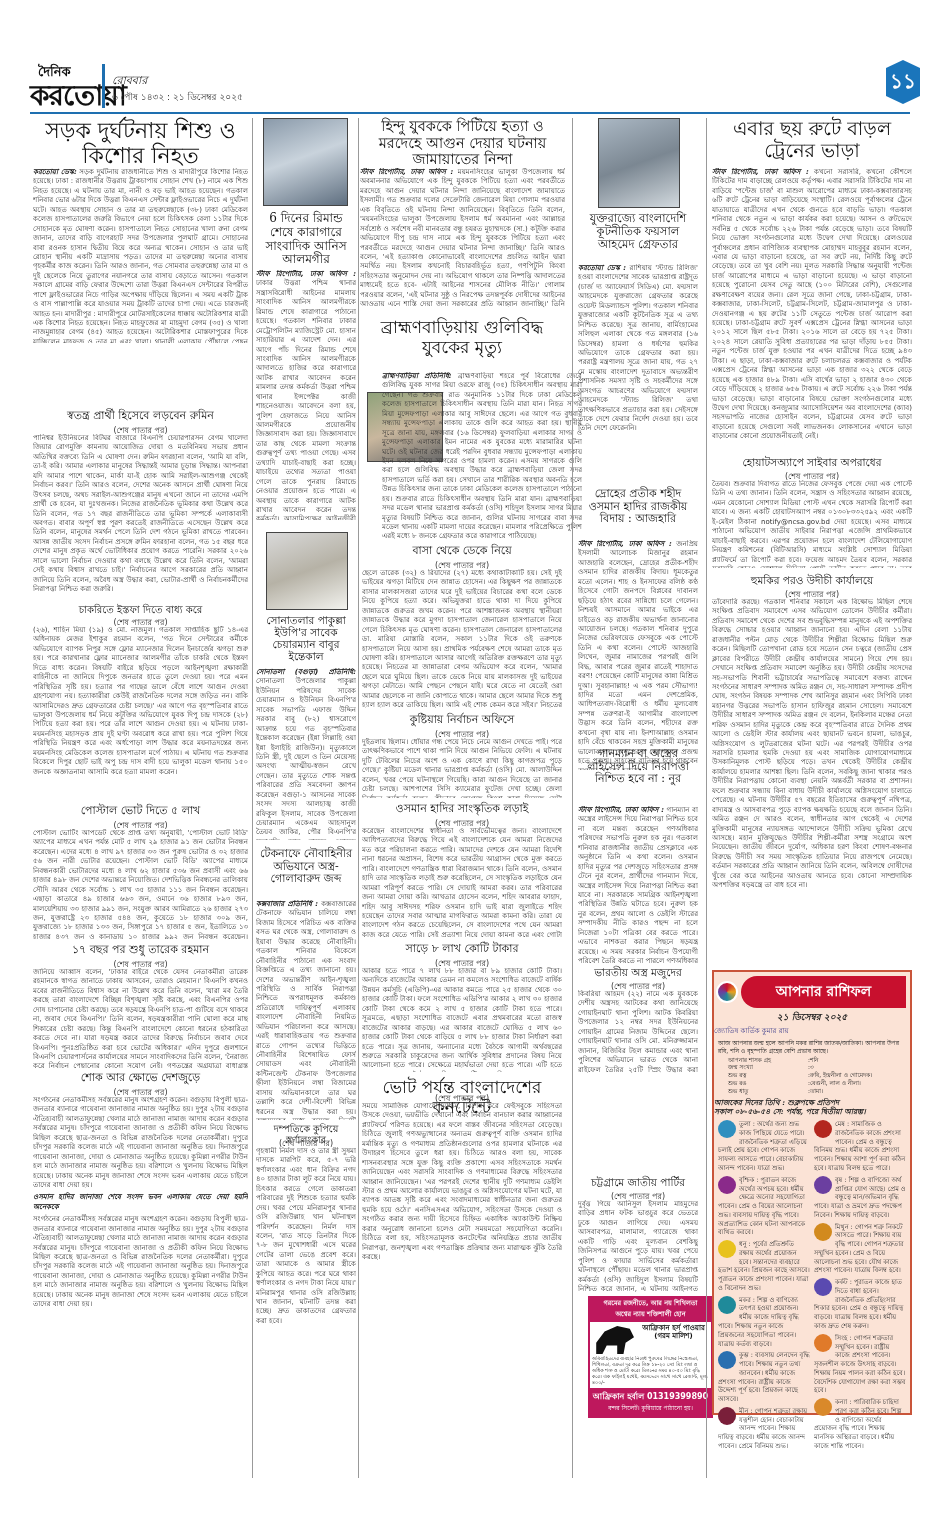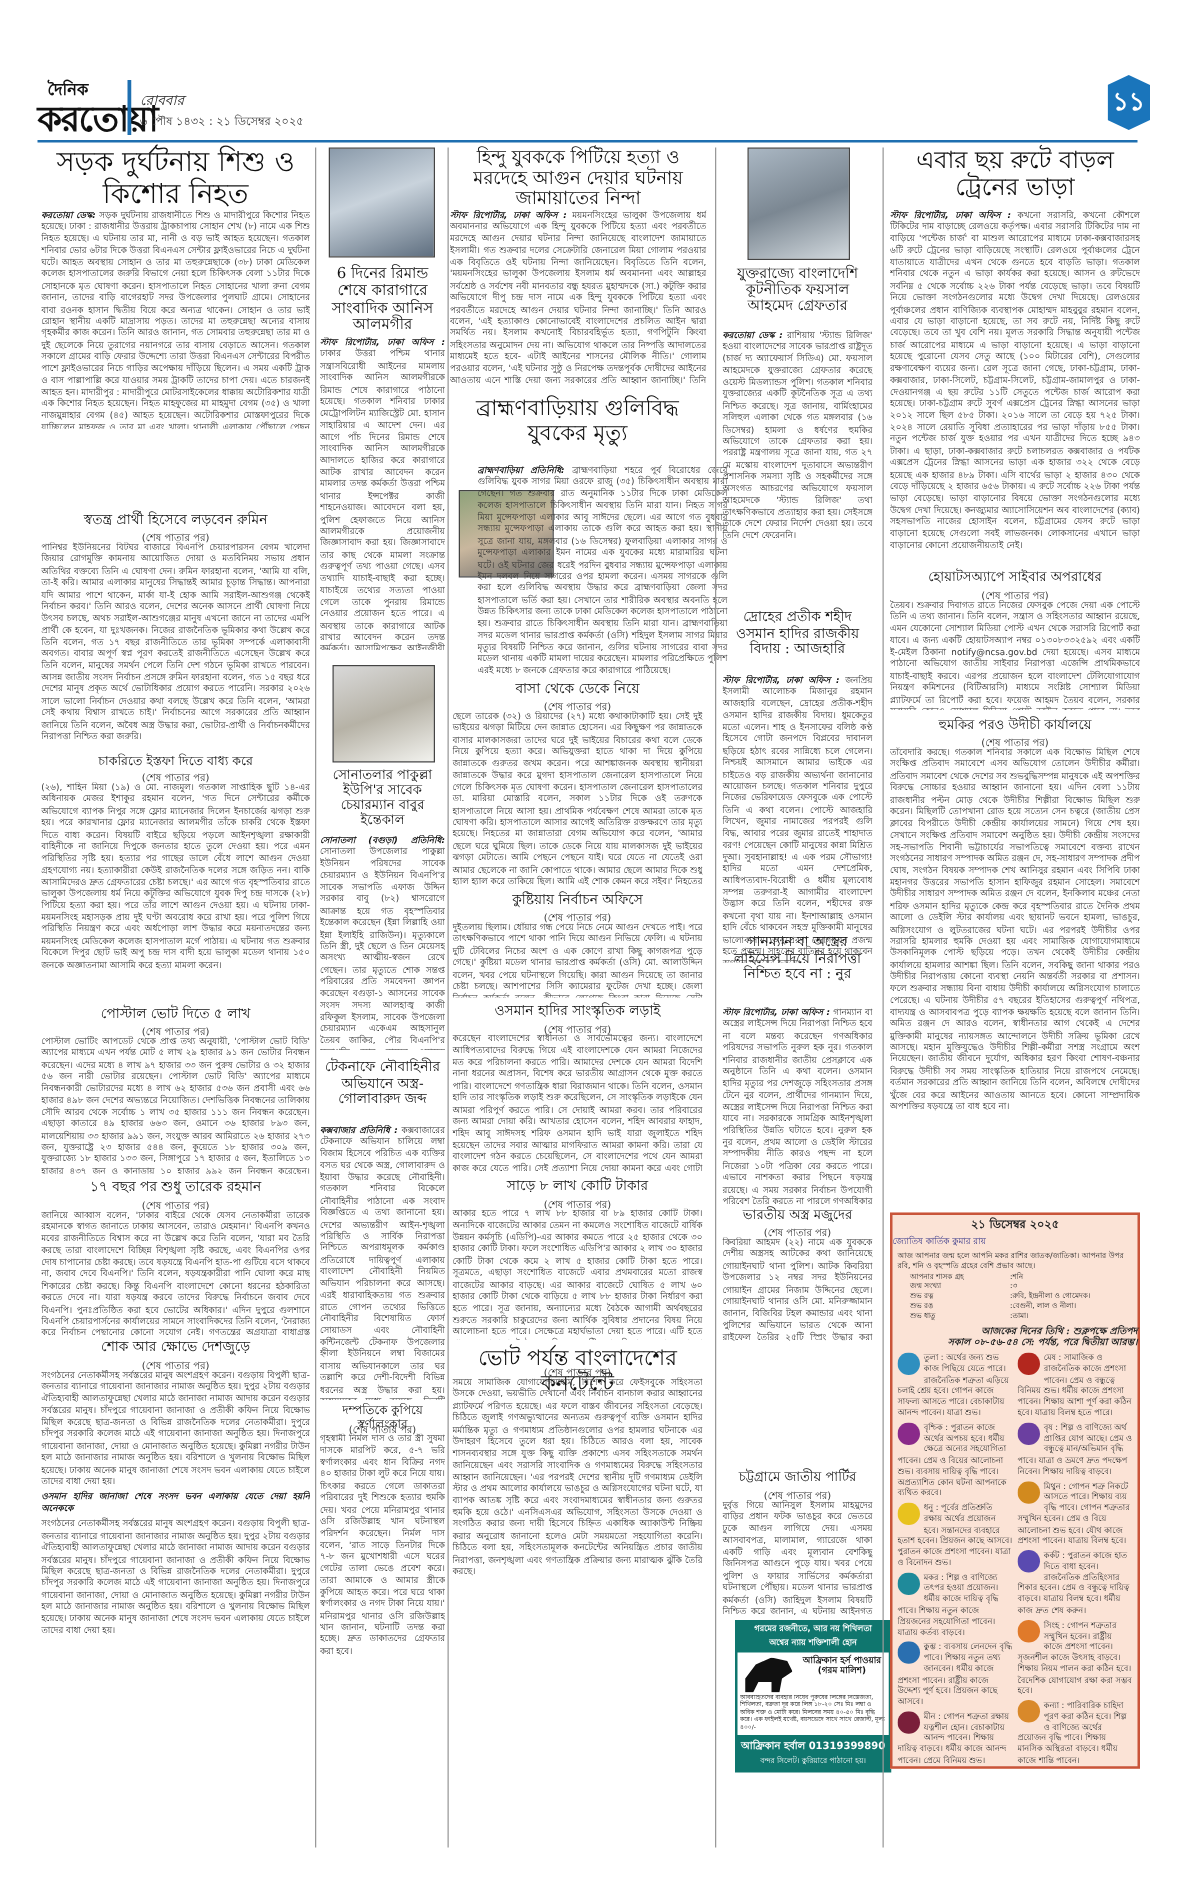--- a/index.html
+++ b/index.html
@@ -15,21 +15,21 @@
 .rule{left:30px;top:112px;width:880px;height:2px;background:#1e6fb0}
 .hl{font-family:"DejaVu Serif",serif;text-align:center;color:#111;line-height:1.15}
 .sub{font-size:8px;text-align:center;color:#333}
 .body{font-size:7px;line-height:1.35;color:#333;text-align:justify;overflow:hidden}
 .byline{font-weight:bold;font-style:italic;color:#111}
 .photo{background:linear-gradient(160deg,#8a9aaa,#c9d3dc 45%,#5f6f80);border:1px solid #444}
 .photo.p2{background:linear-gradient(160deg,#aab7c3,#7b8792 50%,#d2d9de)}
 .photo.p3{background:linear-gradient(160deg,#d9d9d9,#b6b2a6 50%,#f2f2ee)}
 .photo.p4{background:linear-gradient(160deg,#8fa27a,#c9b79e 50%,#6a6a6a)}
 .colline{background:#999;width:1px}
-.ad{background:#0f766e;color:#fff;text-align:center}
+.ad{background:#be185d;color:#fff;text-align:center}
 .rashi{background:#fbe3d6;border:2px solid #c9553a}
 .rashi-banner{background:#c8102e;color:#fff;font-family:"DejaVu Serif",serif;font-size:18px;font-weight:bold;border-radius:18px 0 0 18px;padding:4px 10px;text-align:center}
 .zicon{width:18px;height:18px;border-radius:50%;display:inline-block;vertical-align:top;margin-right:3px}
 .zrow{font-size:6.5px;line-height:1.35;margin-bottom:3px;overflow:hidden;color:#333}
 </style>
 </head>
 <body>
 
 <div class="abs masthead">
   <div class="logo-small">দৈনিক</div>
@@ -179,21 +179,25 @@
 
 <div class="abs hl" style="left:712px;top:456px;width:200px;font-size:10.5px">হোয়াটসঅ্যাপে সাইবার অপরাধের</div>
 <div class="abs sub" style="left:712px;top:470px;width:200px">(শেষ পাতার পর)</div>
 <div class="abs body" style="left:712px;top:480px;width:200px;height:88px">তৈয়ব। শুক্রবার দিবাগত রাতে নিজের ফেসবুক পেজে দেয়া এক পোস্টে তিনি এ তথ্য জানান। তিনি বলেন, সন্ত্রাস ও সহিংসতার আহ্বান রয়েছে, এমন যেকোনো সোশ্যাল মিডিয়া পোস্ট এখন থেকে সরাসরি রিপোর্ট করা যাবে। এ জন্য একটি হোয়াটসঅ্যাপ নম্বর ০১৩০৮৩৩২৫৯২ এবং একটি ই-মেইল ঠিকানা notify@ncsa.gov.bd দেয়া হয়েছে। এসব মাধ্যমে পাঠানো অভিযোগ জাতীয় সাইবার নিরাপত্তা এজেন্সি প্রাথমিকভাবে যাচাই-বাছাই করবে। এরপর প্রয়োজন হলে বাংলাদেশ টেলিযোগাযোগ নিয়ন্ত্রণ কমিশনের (বিটিআরসি) মাধ্যমে সংশ্লিষ্ট সোশ্যাল মিডিয়া প্ল্যাটফর্মে তা রিপোর্ট করা হবে। ফয়েজ আহমদ তৈয়ব বলেন, সরকার সরাসরি কোনও সোশ্যাল মিডিয়া পোস্ট ডাউন করতে পারে না। তবে যৌক্তিক কারণ দেখিয়ে সহিংসতার সঙ্গে সম্পর্কিত পোস্টগুলো প্ল্যাটফর্মগুলোর কাছে রিপোর্ট করতে পারে।</div>
 
 <div class="abs hl" style="left:712px;top:574px;width:200px;font-size:10.5px">হুমকির পরও উদীচী কার্যালয়ে</div>
 <div class="abs sub" style="left:712px;top:588px;width:200px">(শেষ পাতার পর)</div>
 <div class="abs body" style="left:712px;top:598px;width:200px;height:362px">তাঁবেদারি করছে। গতকাল শনিবার সকালে এক বিক্ষোভ মিছিল শেষে সংক্ষিপ্ত প্রতিবাদ সমাবেশে এসব অভিযোগ তোলেন উদীচীর কর্মীরা। প্রতিবাদ সমাবেশ থেকে দেশের সব শুভবুদ্ধিসম্পন্ন মানুষকে এই অপশক্তির বিরুদ্ধে সোচ্চার হওয়ার আহ্বান জানানো হয়। এদিন বেলা ১১টায় রাজধানীর পল্টন মোড় থেকে উদীচীর শিল্পীরা বিক্ষোভ মিছিল শুরু করেন। মিছিলটি তোপখানা রোড হয়ে সত্যেন সেন চত্বরে (জাতীয় প্রেস ক্লাবের বিপরীতে উদীচী কেন্দ্রীয় কার্যালয়ের সামনে) গিয়ে শেষ হয়। সেখানে সংক্ষিপ্ত প্রতিবাদ সমাবেশ অনুষ্ঠিত হয়। উদীচী কেন্দ্রীয় সংসদের সহ-সভাপতি শিবানী ভট্টাচার্যের সভাপতিত্বে সমাবেশে বক্তব্য রাখেন সংগঠনের সাধারণ সম্পাদক অমিত রঞ্জন দে, সহ-সাধারণ সম্পাদক প্রদীপ ঘোষ, সংগঠন বিষয়ক সম্পাদক শেখ আনিসুর রহমান এবং সিপিবি ঢাকা মহানগর উত্তরের সভাপতি হাসান হাফিজুর রহমান সোহেল। সমাবেশে উদীচীর সাধারণ সম্পাদক অমিত রঞ্জন দে বলেন, ইনকিলাব মঞ্চের নেতা শরিফ ওসমান হাদির মৃত্যুকে কেন্দ্র করে বৃহস্পতিবার রাতে দৈনিক প্রথম আলো ও ডেইলি স্টার কার্যালয় এবং ছায়ানট ভবনে হামলা, ভাঙচুর, অগ্নিসংযোগ ও লুটতরাজের ঘটনা ঘটে। এর পরপরই উদীচীর ওপর সরাসরি হামলার হুমকি দেওয়া হয় এবং সামাজিক যোগাযোগমাধ্যমে উসকানিমূলক পোস্ট ছড়িয়ে পড়ে। তখন থেকেই উদীচীর কেন্দ্রীয় কার্যালয়ে হামলার আশঙ্কা ছিল। তিনি বলেন, সবকিছু জানা থাকার পরও উদীচীর নিরাপত্তায় কোনো ব্যবস্থা নেয়নি অন্তর্বর্তী সরকার বা প্রশাসন। ফলে শুক্রবার সন্ধ্যায় বিনা বাধায় উদীচী কার্যালয়ে অগ্নিসংযোগ চালাতে পেরেছে। এ ঘটনায় উদীচীর ৫৭ বছরের ইতিহাসের গুরুত্বপূর্ণ নথিপত্র, বাদ্যযন্ত্র ও আসবাবপত্র পুড়ে ব্যাপক ক্ষয়ক্ষতি হয়েছে বলে জানান তিনি। অমিত রঞ্জন দে আরও বলেন, স্বাধীনতার আগ থেকেই এ দেশের মুক্তিকামী মানুষের ন্যায়সঙ্গত আন্দোলনে উদীচী সক্রিয় ভূমিকা রেখে আসছে। মহান মুক্তিযুদ্ধেও উদীচীর শিল্পী-কর্মীরা সশস্ত্র সংগ্রামে অংশ নিয়েছেন। জাতীয় জীবনে দুর্যোগ, অধিকার হরণ কিংবা শোষণ-বঞ্চনার বিরুদ্ধে উদীচী সব সময় সাংস্কৃতিক হাতিয়ার নিয়ে রাজপথে নেমেছে। বর্তমান সরকারের প্রতি আহ্বান জানিয়ে তিনি বলেন, অবিলম্বে দোষীদের খুঁজে বের করে আইনের আওতায় আনতে হবে। কোনো সাম্প্রদায়িক অপশক্তির ষড়যন্ত্রে তা বাধ হবে না।</div>
 
 <div class="abs rashi" style="left:712px;top:970px;width:200px;height:445px">
-  <div style="text-align:center;font-size:9px;font-weight:bold;font-family:'DejaVu Serif',serif">২১ ডিসেম্বর ২০২৫</div>
+  <div style="display:flex;align-items:center;margin:4px 4px 2px 2px">
+    <div style="width:22px;height:22px;border-radius:50%;background:conic-gradient(#c8102e,#e8a21e,#1f8a9a,#6b3fa0,#c8102e);margin-right:3px;border:2px solid #fff"></div>
+    <div class="rashi-banner" style="flex:1;font-size:14px">আপনার রাশিফল</div>
+  </div>
+  <div style="text-align:center;font-size:9px;font-weight:bold;font-style:italic;font-family:'DejaVu Serif',serif">২১ ডিসেম্বর ২০২৫</div>
   <div style="text-align:left;font-size:7px;color:#3a3a8a;margin-bottom:2px">জ্যোতিষ কার্তিক কুমার রায়</div>
   <div style="font-size:6px;padding:0 4px;line-height:1.3">আজ আপনার জন্ম হলে আপনি মকর রাশির জাতক/জাতিকা। আপনার উপর রবি, শনি ও বৃহস্পতি গ্রহের বেশি প্রভাব আছে।</div>
   <div style="padding:2px 6px 2px 14px;font-size:5.8px;line-height:1.35">
     <div style="display:flex">
         <span style="width:80px">আপনার শাসক গ্রহ</span>
         <span>: </span>
         <span>শনি</span>
       </div>
     <div style="display:flex">
         <span style="width:80px">জন্ম সংখ্যা</span>
@@ -209,21 +213,21 @@
         <span style="width:80px">শুভ রঙ</span>
         <span>: </span>
         <span>বেগুনী, লাল ও নীলা।</span>
       </div>
     <div style="display:flex">
         <span style="width:80px">শুভ ধাতু</span>
         <span>: </span>
         <span>তামা।</span>
       </div>
   </div>
-  <div style="text-align:right;font-size:7.5px;font-weight:bold;font-style:italic;font-family:'DejaVu Serif',serif;line-height:1.3">
+  <div style="text-align:left;font-size:7.5px;font-weight:bold;font-style:italic;font-family:'DejaVu Serif',serif;line-height:1.3">
     <div>আজকের দিনের তিথি : শুক্লপক্ষে প্রতিপদ</div>
     <div>সকাল ০৮-৫৬-৫৪ সে: পর্যন্ত, পরে দ্বিতীয়া আরম্ভ।</div>
   </div>
   <div style="display:flex;gap:4px;padding:3px 4px">
     <div style="flex:1">
       <div class="zrow"><span class="zicon" style="background:#2f8fbf;float:left"></span><span>তুলা : অর্থের জন্য শুভ কাজ পিছিয়ে যেতে পারে। রাজনৈতিক শত্রুতা এড়িয়ে চলাই শ্রেয় হবে। গোপন কাজে সাফল্য আসতে পারে। বেচাকাটায় আনন্দ পাবেন। যাত্রা শুভ।</span></div>
       <div class="zrow"><span class="zicon" style="background:#8a2a8a;float:left"></span><span>বৃশ্চিক : পুরাতন কাজে অর্থের অপচয় হবে। ধর্মীয় ক্ষেত্রে অন্যের সহযোগিতা পাবেন। প্রেম ও বিয়ের আলোচনা শুভ। ব্যবসায় দায়িত্ব বৃদ্ধি পাবে। অপ্রত্যাশিত কোন ঘটনা আপনাকে ব্যথিত করবে।</span></div>
       <div class="zrow"><span class="zicon" style="background:#e8c21e;float:left"></span><span>ধনু : পূর্বের প্রতিশ্রুতি রক্ষায় অর্থের প্রয়োজন হবে। সন্তানদের ব্যবহারে হতাশ হবেন। প্রিয়জন কাছে আসবে। পুরাতন কাজে প্রশংসা পাবেন। যাত্রা ও বিনোদন শুভ।</span></div>
       <div class="zrow"><span class="zicon" style="background:#1f8a9a;float:left"></span><span>মকর : শিল্প ও বাণিজ্যে তৎপর হওয়া প্রয়োজন। ধর্মীয় কাজে দায়িত্ব বৃদ্ধি পাবে। শিক্ষায় নতুন কাজে প্রিয়জনের সহযোগিতা পাবেন। যাত্রায় কর্তব্য বাড়বে।</span></div>
       <div class="zrow"><span class="zicon" style="background:#2a6fb0;float:left"></span><span>কুম্ভ : ব্যবসায় লেনদেন বৃদ্ধি পাবে। শিক্ষায় নতুন তথ্য জানবেন। ধর্মীয় কাজে প্রশংসা পাবেন। রাষ্ট্রীয় কাজে উদ্দেশ্য পূর্ণ হবে। প্রিয়জন কাছে আসবে।</span></div>

